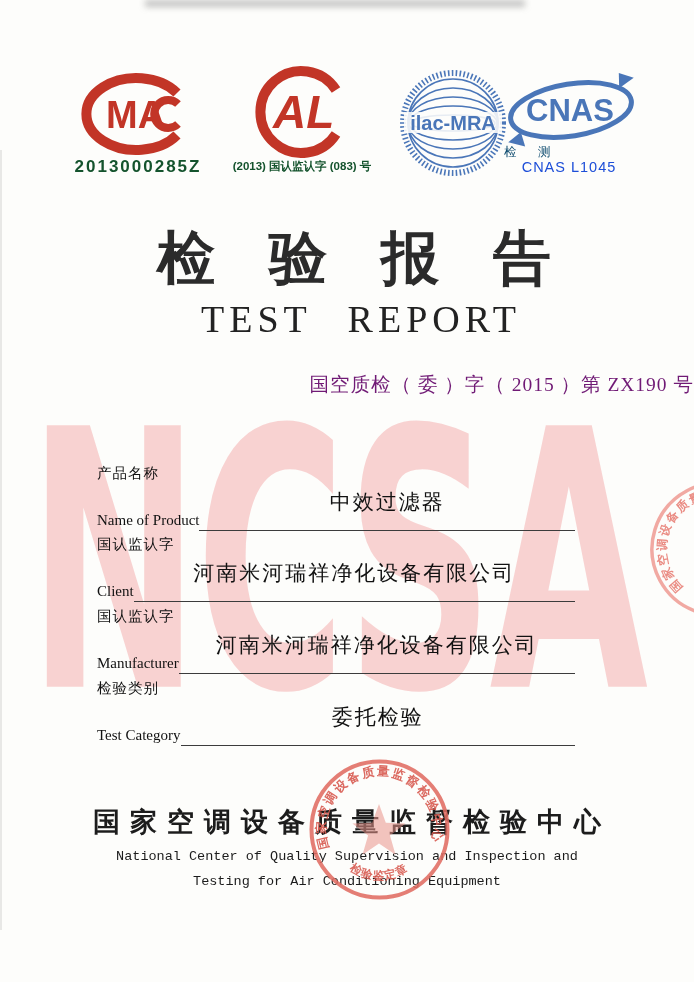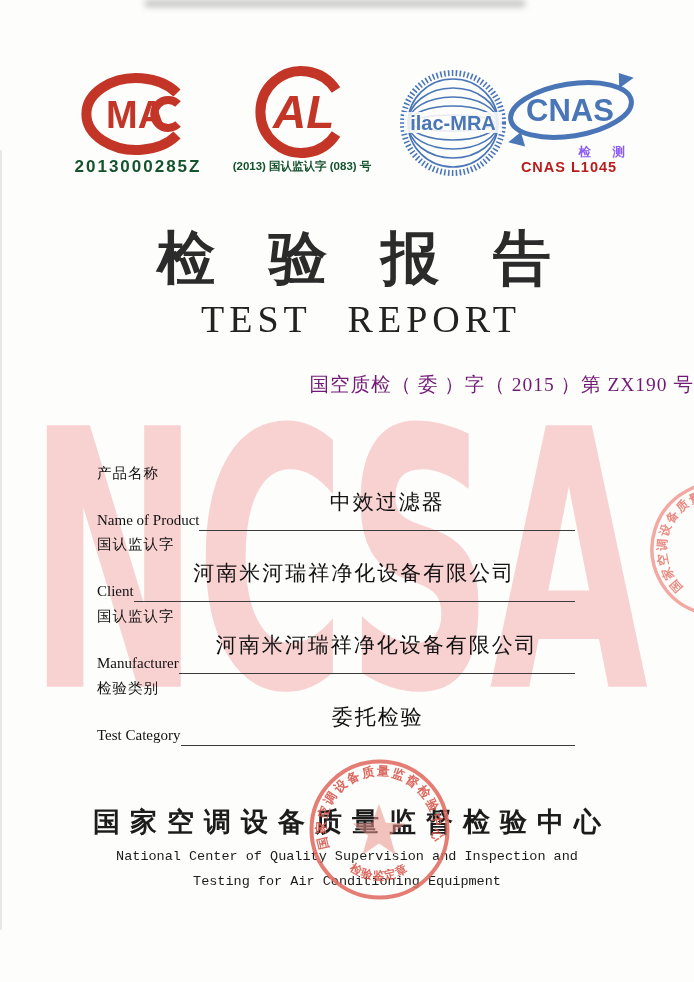--- a/index.html
+++ b/index.html
@@ -9,25 +9,25 @@
     font-family:"Liberation Serif", serif;color:#1e1e1e;
   }
   .abs{position:absolute;}
   
   .logo-caption-red{
     position:absolute;color:#14532d;font-weight:bold;
     font-family:"Liberation Sans", sans-serif;text-align:center;white-space:nowrap;
   }
   .cma-num{left:60px;top:157px;width:156px;font-size:17px;letter-spacing:2px;}
   .cal-cap{left:222px;top:159px;width:160px;font-size:11.5px;}
-  .cnas-sub{position:absolute;left:504px;top:144px;width:130px;text-align:right;
-    color:#8b5cf6;font-weight:bold;font-size:12.5px;letter-spacing:9px;
+  .cnas-sub{position:absolute;left:504px;top:144px;width:130px;text-align:left;
+    color:#0c4a6e;font-weight:normal;font-size:12.5px;letter-spacing:9px;
     font-family:"Liberation Sans", sans-serif;white-space:nowrap;}
   .cnas-code{position:absolute;left:504px;top:159px;width:130px;text-align:center;
-    color:#b91c1c;font-weight:bold;font-size:14.5px;letter-spacing:1px;
+    color:#1d4ed8;font-weight:normal;font-size:14.5px;letter-spacing:1px;
     font-family:"Liberation Sans", sans-serif;white-space:nowrap;}
   
   .title-cn{
     left:0;right:0;top:220px;text-align:center;
     font-family:"Liberation Sans", sans-serif;
     font-size:58px;font-weight:600;color:#2b2b2b;
     letter-spacing:54px;padding-left:68px;white-space:nowrap;
   }
   .title-en{
     left:0;right:0;top:297px;text-align:center;

